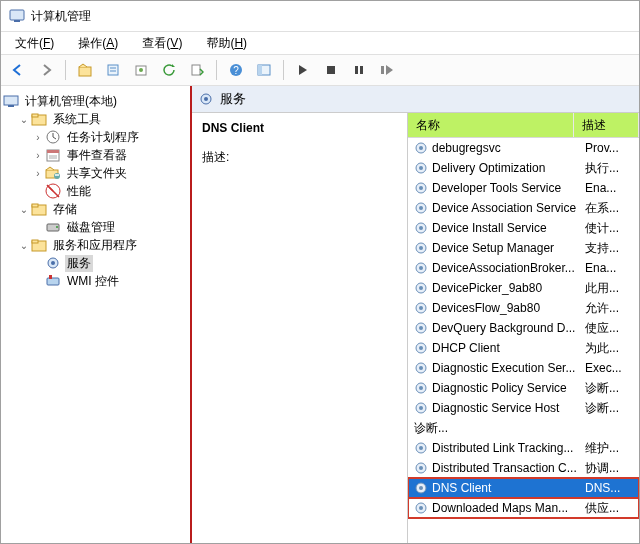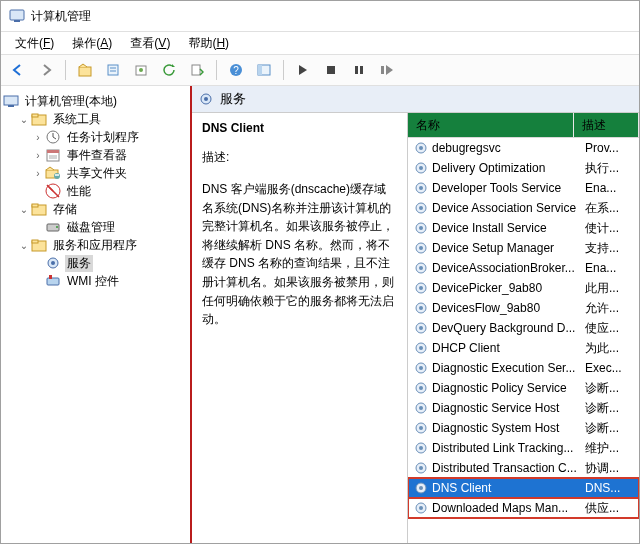--- a/index.html
+++ b/index.html
@@ -1,20 +1,20 @@
 <!DOCTYPE html>
 <html><head>
 <meta charset="utf-8">
 <style>
 html,body{margin:0;padding:0;font-family:"Microsoft YaHei","Segoe UI",Tahoma,sans-serif;font-size:12px;color:#000;background:#f0f0f0;overflow:hidden}
 .window{width:640px;height:544px;background:#fff;display:flex;flex-direction:column;border:1px solid #a0a0a0;box-sizing:border-box}
 .titlebar{height:30px;display:flex;align-items:center;padding:0 8px;background:#fff;border-bottom:1px solid #e0e0e0}
 .titlebar .app-icon{width:16px;height:16px;margin-right:6px}
 .titlebar .title{font-size:12px}
-.menubar{height:22px;display:flex;align-items:center;padding:0 6px;gap:2px;background:#fff}
+.menubar{height:22px;display:flex;align-items:center;padding:0 6px;gap:8px;background:#fff}
 .menubar .menuitem{padding:2px 8px;cursor:default}
 .menubar .key{text-decoration:underline}
 .toolbar{height:30px;display:flex;align-items:center;padding:0 4px;gap:2px;background:#fbfbfb;border-top:1px solid #e0e0e0;border-bottom:1px solid #e0e0e0}
 .toolbar .tbtn{width:24px;height:24px;display:flex;align-items:center;justify-content:center;border:1px solid transparent}
 .toolbar .sep{width:1px;height:20px;background:#ccc;margin:0 4px}
 .body{flex:1;display:flex;min-height:0}
 .tree{width:185px;border-right:2px solid #b91c1c;padding:6px 2px;overflow:auto;background:#fff}
 .tree .node{display:flex;align-items:center;height:18px;white-space:nowrap}
 .tree .twisty{width:14px;text-align:center;color:#666;font-size:10px}
 .tree .ticon{width:16px;height:16px;margin-right:4px;display:inline-flex;align-items:center;justify-content:center}
@@ -24,21 +24,21 @@
 .tree .ind2{padding-left:28px}
 .tree .ind3{padding-left:42px}
 .right{flex:1;display:flex;flex-direction:column;min-width:0}
 .svc-header{height:26px;display:flex;align-items:center;background:#e8eef7;border-bottom:1px solid #ccc;padding-left:6px;gap:6px}
 .svc-body{flex:1;display:flex;min-height:0}
 .detail{width:195px;padding:8px 10px;border-right:1px solid #ccc;overflow:hidden}
 .detail h3{margin:0 0 14px 0;font-size:12px;font-weight:bold}
 .detail .lbl{margin-bottom:14px}
 .detail .desc{line-height:1.55}
 .list{flex:1;display:flex;flex-direction:column;min-width:0;position:relative;overflow:hidden}
-.cols{height:24px;display:flex;align-items:center;border-bottom:1px solid #d8d8d8;background:#15803d}
+.cols{height:24px;display:flex;align-items:center;border-bottom:1px solid #d8d8d8;background:#bef264}
 .cols .col{padding:0 8px;border-right:1px solid #e8e8e8;height:100%;display:flex;align-items:center}
 .cols .c1{flex:1;min-width:0}
 .cols .c2{width:48px}
 .rows{flex:1;overflow:hidden}
 .row{height:20px;display:flex;align-items:center;position:relative}
 .row .cell{display:flex;align-items:flex-start;padding:0 6px;overflow:hidden;white-space:nowrap;text-overflow:ellipsis}
 .row .cell.c1{flex:1;min-width:0}
 .row .cell.c2{width:48px}
 .row .gic{width:14px;height:14px;margin-right:4px;flex:0 0 14px}
 .row.sel{background:#1e73d2;color:#fff}
@@ -271,21 +271,20 @@
               <circle cx="8" cy="8" r="5" fill="#d9e7f7" stroke="#4a6ea9"></circle>
               <circle cx="8" cy="8" r="2" fill="#4a6ea9"></circle>
             </svg>
           </span>
         <span style="font-size:13px">服务</span>
       </div>
       <div class="svc-body">
         <div class="detail">
           <h3>DNS Client</h3>
           <div class="lbl">描述:</div>
-          <div class="desc">DNS 客户端服务(dnscache)缓存域名系统(DNS)名称并注册该计算机的完整计算机名。如果该服务被停止，将继续解析 DNS 名称。然而，将不缓存 DNS 名称的查询结果，且不注册计算机名。如果该服务被禁用，则任何明确依赖于它的服务都将无法启动。</div>
         </div>
         <div class="list">
           <div class="cols">
             <div class="col c1">名称</div>
             <div class="col c2">描述</div>
           </div>
           <div class="rows" id="rows">
               <div class="row">
                 <div class="cell c1">
                   <span class="gic">
@@ -448,29 +447,20 @@
                     <svg width="14" height="14">
                       <circle cx="7" cy="7" r="5" fill="#e6eef8" stroke="#6a8fb8"></circle>
                       <circle cx="7" cy="7" r="2" fill="#6a8fb8"></circle>
                     </svg>
                   </span>
                   <span>Diagnostic Service Host</span>
                 </div>
                 <div class="cell c2">诊断...</div>
               </div>
               <div class="row">
-                <div class="cell c1">
-                  <span class="gic">
-                    <svg width="14" height="14">
-                      <circle cx="7" cy="7" r="5" fill="#e6eef8" stroke="#6a8fb8"></circle>
-                      <circle cx="7" cy="7" r="2" fill="#6a8fb8"></circle>
-                    </svg>
-                  </span>
-                  <span>Diagnostic System Host</span>
-                </div>
                 <div class="cell c2">诊断...</div>
               </div>
               <div class="row">
                 <div class="cell c1">
                   <span class="gic">
                     <svg width="14" height="14">
                       <circle cx="7" cy="7" r="5" fill="#e6eef8" stroke="#6a8fb8"></circle>
                       <circle cx="7" cy="7" r="2" fill="#6a8fb8"></circle>
                     </svg>
                   </span>

